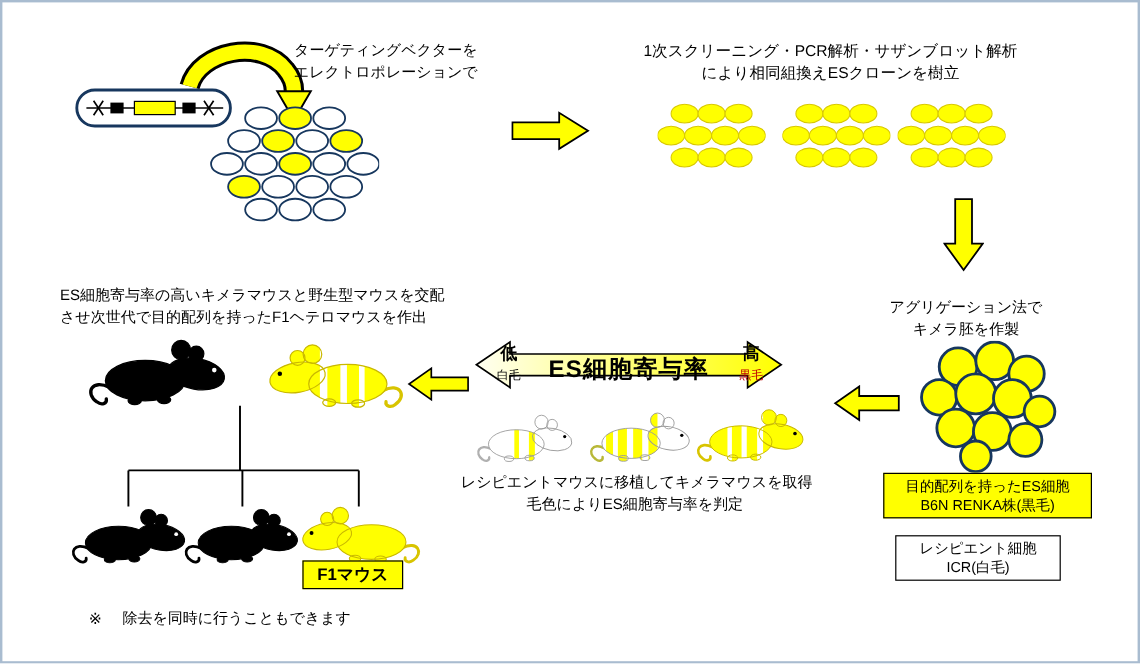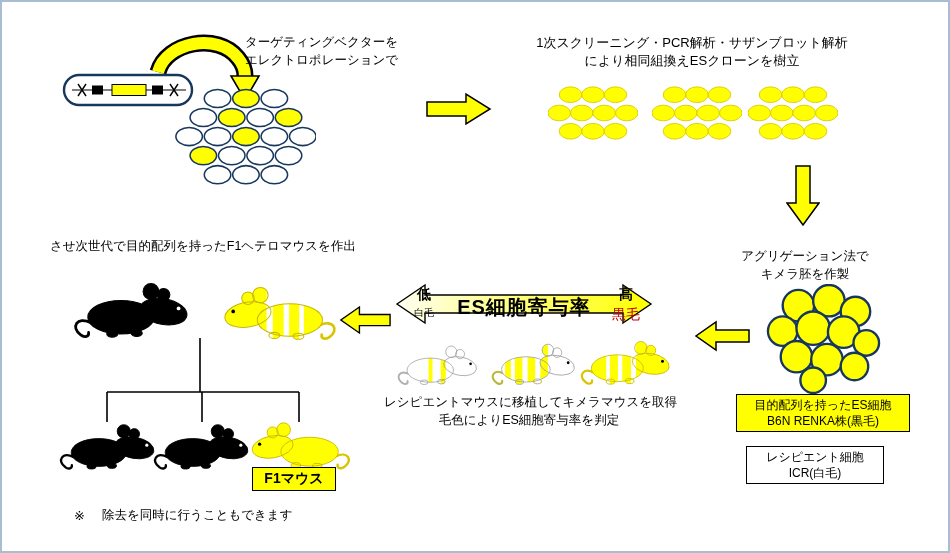--- a/index.html
+++ b/index.html
@@ -20,21 +20,21 @@
   
   .scale-wrap { }
   .scale-low  { position:absolute; left:14px;  top:4px;  width:30px; text-align:center;
                 font-size:14px; font-weight:bold; }
   .scale-low-sub { position:absolute; left:8px; top:24px; width:42px; text-align:center; font-size:10px; }
   .scale-title { position:absolute; left:0; right:0; top:12px; text-align:center;
                  font-size:20px; font-weight:bold; letter-spacing:1px; }
   .scale-high { position:absolute; left:216px; top:4px; width:30px; text-align:center;
                 font-size:14px; font-weight:bold; }
   .scale-high-sub { position:absolute; left:210px; top:24px; width:42px; text-align:center;
-                    font-size:14px; color:var(--kuroge,#c00000); }
+                    font-size:10px; color:var(--kuroge,#c00000); }
   .footnote { display:flex; font-size:12.5px; line-height:1.5; }
   .footnote .marker { width:28px; font-size:13px; }
 </style>
 </head>
 <body>
 
 <div class="stage">
 
   <svg class="abs" style="left:60px;top:70px;width:133px;height:36px" viewBox="0 0 133 36">
     <rect x="2" y="3" width="128" height="30" rx="15" fill="#fff" stroke="#17375e" stroke-width="2.4"></rect>
@@ -275,20 +275,21 @@
   <div class="abs caption" style="left:382px;top:392px;width:290px;">
     <div>レシピエントマウスに移植してキメラマウスを取得</div>
     <div>毛色によりES細胞寄与率を判定</div>
   </div>
 
   <svg class="abs" style="left:337px;top:303px;width:52px;height:30px" viewBox="0 0 56 32">
     <polygon points="55,10 22,10 22,2 2,16 22,30 22,22 55,22" fill="var(--yellow,#ffff00)" stroke="#000" stroke-width="1.5"></polygon>
   </svg>
 
   <div class="abs caption" style="left:48px;top:236px;width:295px;">
+    <div>ES細胞寄与率の高いキメラマウスと野生型マウスを交配</div>
     <div>させ次世代で目的配列を持ったF1ヘテロマウスを作出</div>
   </div>
 
   <div class="abs mouse" style="left:70px;top:276px;width:120px;height:64px;">
       <svg width="100%" height="100%" viewBox="0 0 152 80" preserveAspectRatio="none" style="transform:scaleX(-1)">
         <defs>
           <clipPath id="mclip3">
             <ellipse cx="90" cy="49" rx="42" ry="21"></ellipse>
             <ellipse cx="36" cy="42" rx="30" ry="16" transform="rotate(-10 36 42)"></ellipse>
             <circle cx="52" cy="17" r="10"></circle>

